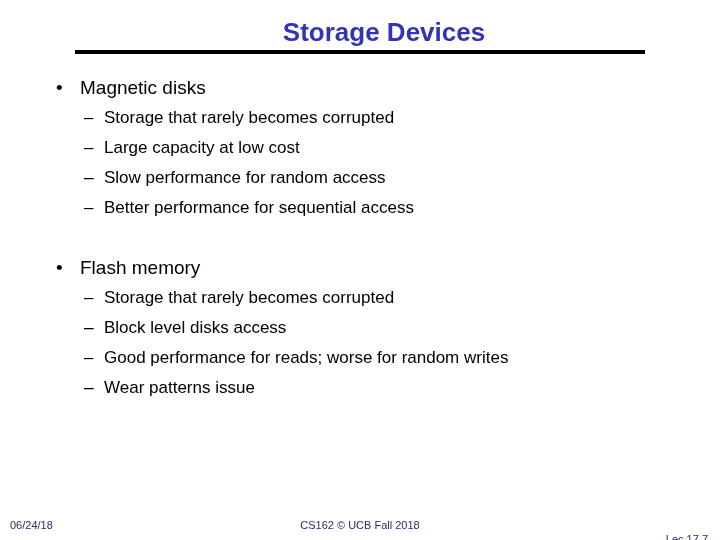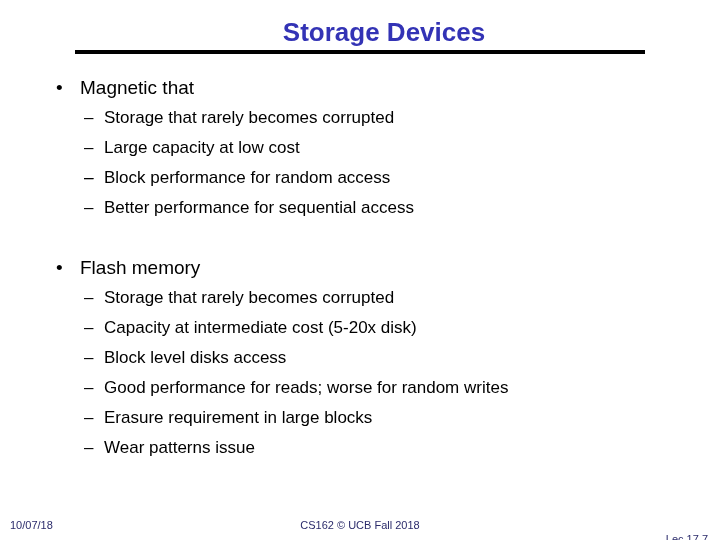--- a/index.html
+++ b/index.html
@@ -144,37 +144,37 @@
   <div class="title-block">
     <span class="slide-title">Storage Devices</span>
   </div>
   <div class="title-rule"></div>
 
   <div class="body-block">
 
     <div class="bullet-group">
       <div class="lvl1">
         <span class="marker">•</span>
-        <span>Magnetic that</span>
+        <span>Magnetic disks</span>
       </div>
 
       <div class="lvl2">
         <span class="marker">–</span>
         <span>Storage that rarely becomes corrupted</span>
       </div>
       <div class="lvl2">
         <span class="marker">–</span>
         <span>Large capacity at low cost</span>
       </div>
       <div class="lvl2">
         <span class="marker">–</span>
       </div>
       <div class="lvl2">
         <span class="marker">–</span>
-        <span>Block performance for random access</span>
+        <span>Slow performance for random access</span>
       </div>
       <div class="lvl2">
         <span class="marker">–</span>
         <span>Better performance for sequential access</span>
       </div>
     </div>
 
     <div class="group-gap"></div>
 
     <div class="bullet-group">
@@ -182,41 +182,39 @@
         <span class="marker">•</span>
         <span>Flash memory</span>
       </div>
 
       <div class="lvl2">
         <span class="marker">–</span>
         <span>Storage that rarely becomes corrupted</span>
       </div>
       <div class="lvl2">
         <span class="marker">–</span>
-        <span>Capacity at intermediate cost (5-20x disk)</span>
       </div>
       <div class="lvl2">
         <span class="marker">–</span>
         <span>Block level disks access</span>
       </div>
       <div class="lvl2">
         <span class="marker">–</span>
         <span>Good performance for reads; worse for random writes</span>
       </div>
       <div class="lvl2">
         <span class="marker">–</span>
-        <span>Erasure requirement in large blocks</span>
       </div>
       <div class="lvl2">
         <span class="marker">–</span>
         <span>Wear patterns issue</span>
       </div>
     </div>
 
   </div>
 
   <div class="footer">
-    <span class="footer-date">10/07/18</span>
+    <span class="footer-date">06/24/18</span>
     <span class="footer-center">CS162 © UCB Fall 2018</span>
     <span class="footer-lec">Lec 17.7</span>
   </div>
 
 </div>
 
 </body></html>

